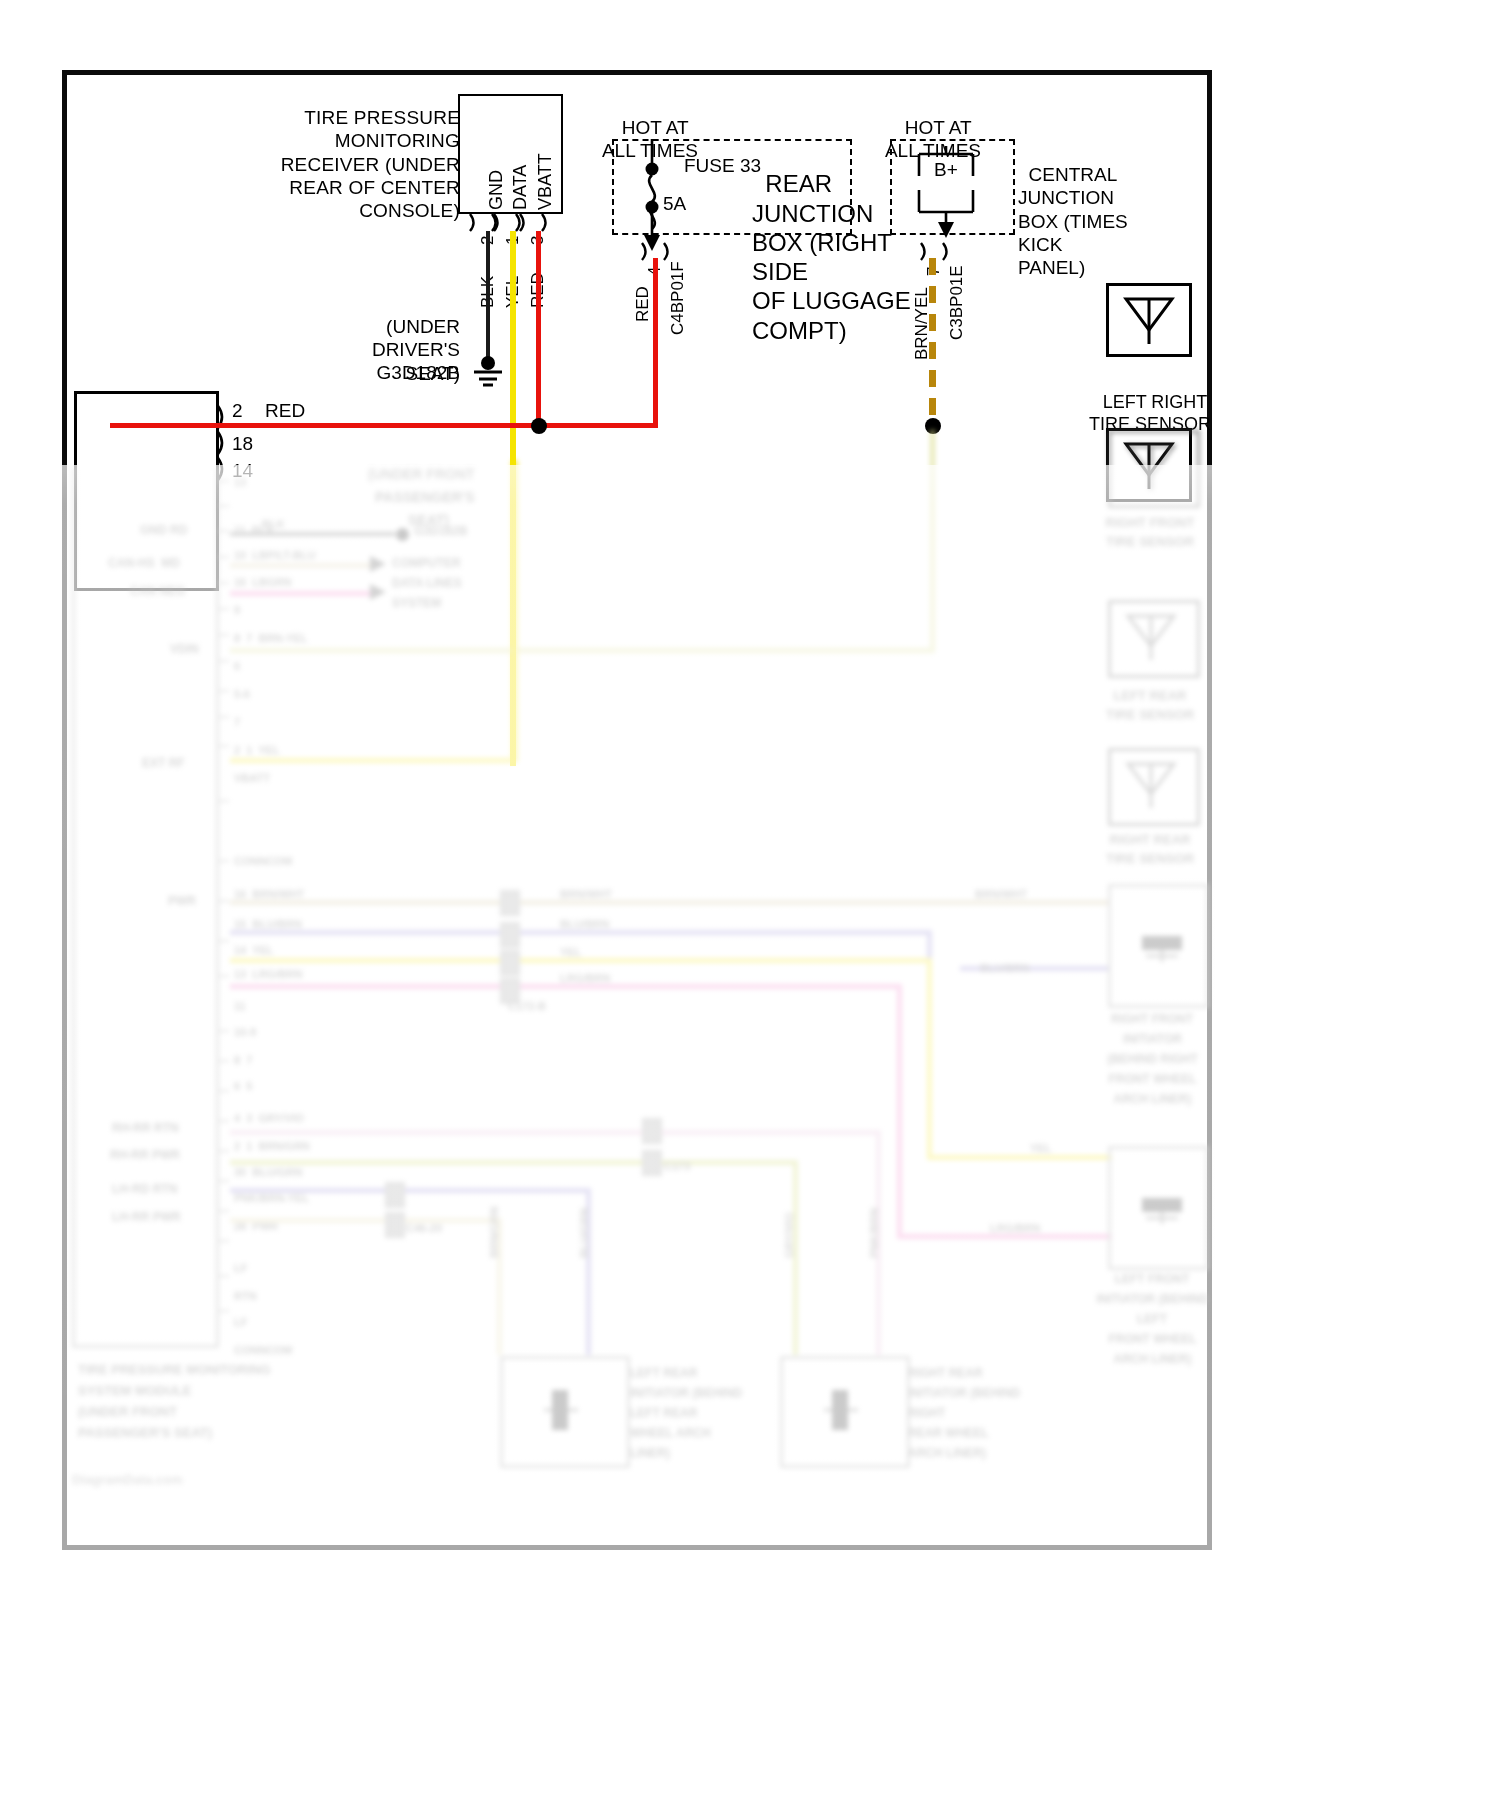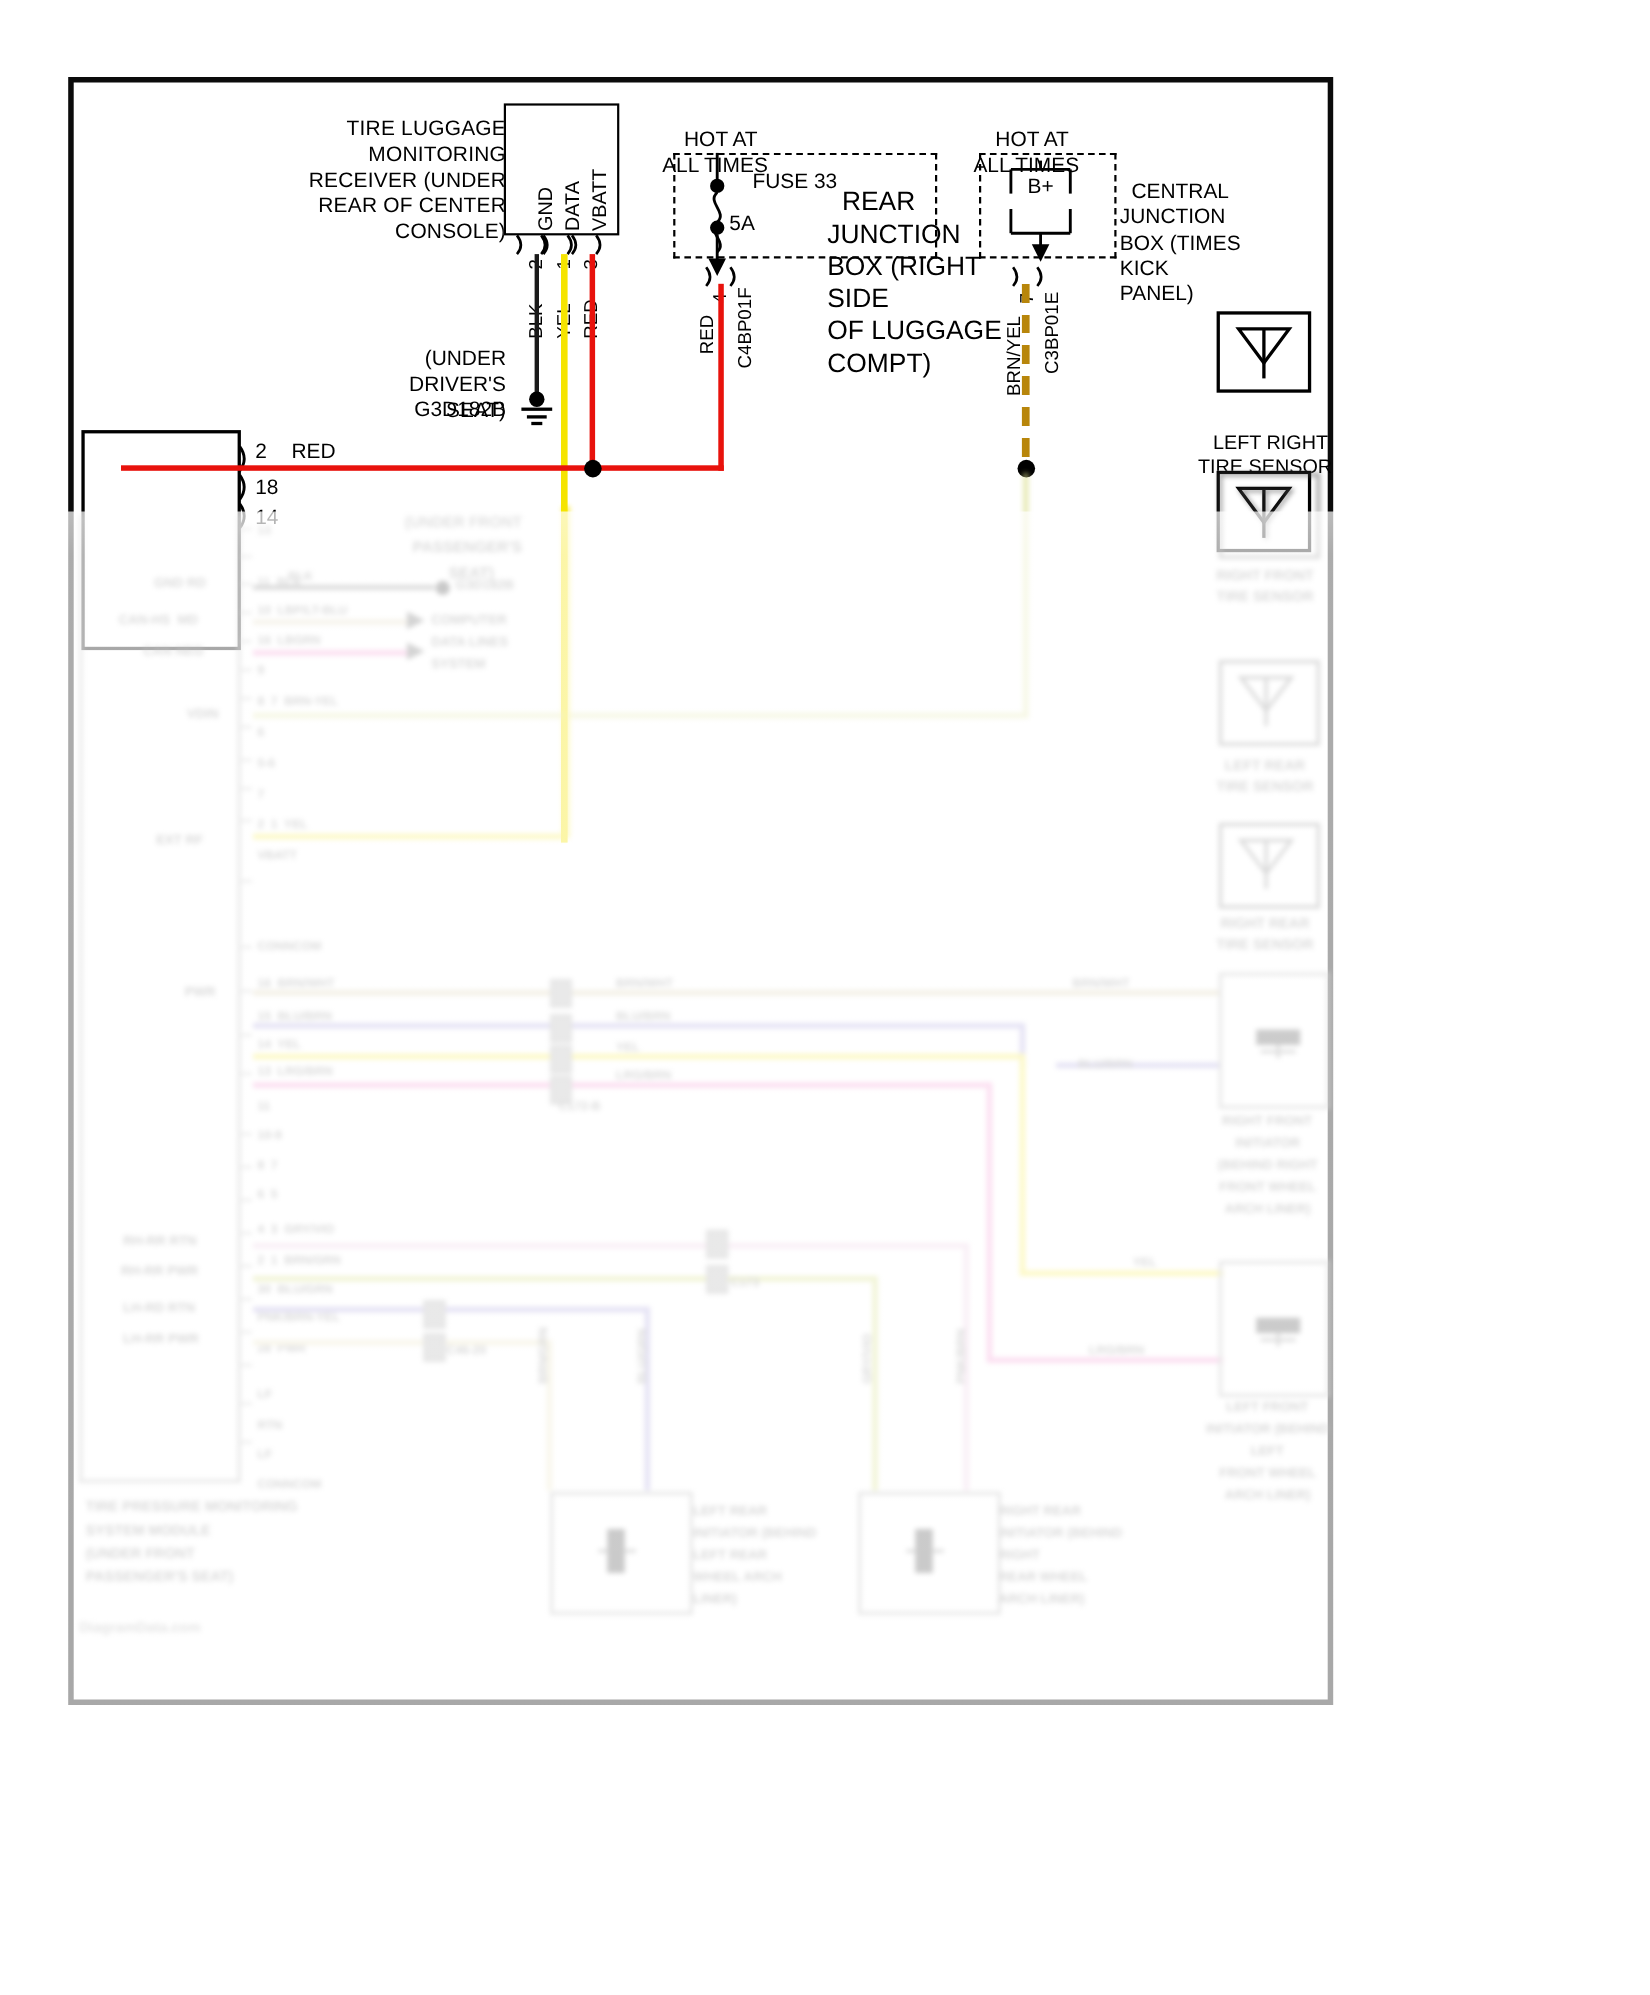--- a/index.html
+++ b/index.html
@@ -263,21 +263,21 @@
 
     <div class="btxt" style="left:72px;top:1472px;font-size:13px;color:#888;">DiagramData.com</div>
   </div>
 </div>
 
 <div id="fade"></div>
 
 <div id="frame"></div>
 
 <div class="t r" style="left:190px;top:83px;width:270px;font-size:19px;letter-spacing:.2px;">
-  <span style="white-space:pre-line;">TIRE LUGGAGE
+  <span style="white-space:pre-line;">TIRE PRESSURE
 MONITORING
 RECEIVER (UNDER
 REAR OF CENTER
 CONSOLE)</span>
 </div>
 
 <div class="box" style="left:458px;top:94px;width:105px;height:120px;"></div>
 
 <div class="vert" style="left:486px;top:210px;font-size:18px;">GND</div>
 <div class="vert" style="left:510px;top:210px;font-size:18px;">DATA</div>

